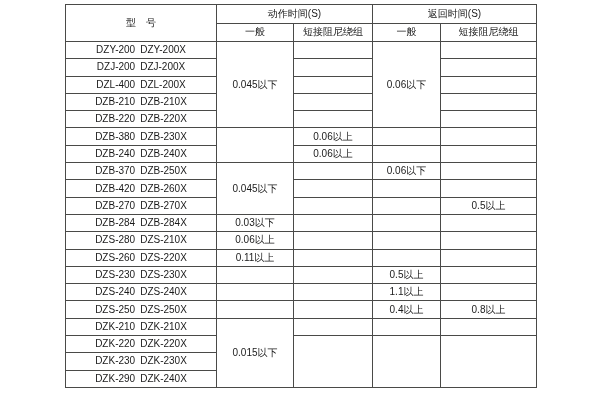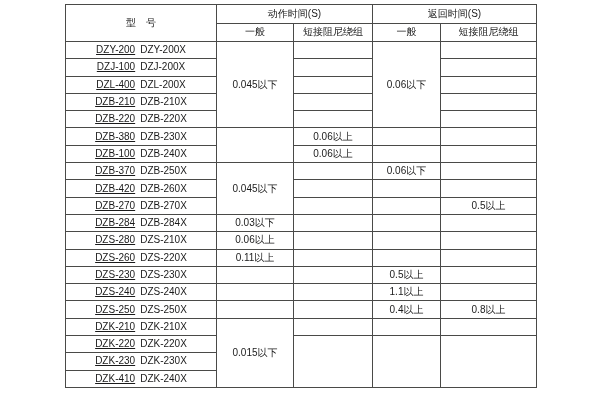--- a/index.html
+++ b/index.html
@@ -33,21 +33,21 @@
     vertical-align: middle;
     font-size: 10px;
     font-weight: normal;
     color: #1a1a1a;
     line-height: 1;
     overflow: hidden;
     white-space: nowrap;
   }
   table.spec thead th { height: 17.5px; margin-top: 19px; }
   table.spec tbody td { height: 16.3px; }
-  td.model span.m1 { margin-right: 5px; text-decoration: underline; }
+  td.model span.m1 { margin-right: 5px; }
 </style>
 </head>
 <body>
 
 <div class="page">
   <table class="spec">
     <colgroup>
       <col style="width:151px">
       <col style="width:77px">
       <col style="width:79px">
@@ -69,21 +69,21 @@
     </thead>
     <tbody>
       <tr>
         <td class="model"><span class="m1">DZY-200</span><span>DZY-200X</span></td>
         <td rowspan="5">0.045以下</td>
         <td></td>
         <td rowspan="5">0.06以下</td>
         <td></td>
       </tr>
       <tr>
-        <td class="model"><span class="m1">DZJ-100</span><span>DZJ-200X</span></td>
+        <td class="model"><span class="m1">DZJ-200</span><span>DZJ-200X</span></td>
         <td></td>
         <td></td>
       </tr>
       <tr>
         <td class="model"><span class="m1">DZL-400</span><span>DZL-200X</span></td>
         <td></td>
         <td></td>
       </tr>
       <tr>
         <td class="model"><span class="m1">DZB-210</span><span>DZB-210X</span></td>
@@ -96,21 +96,21 @@
         <td></td>
       </tr>
       <tr>
         <td class="model"><span class="m1">DZB-380</span><span>DZB-230X</span></td>
         <td rowspan="2"></td>
         <td>0.06以上</td>
         <td></td>
         <td></td>
       </tr>
       <tr>
-        <td class="model"><span class="m1">DZB-100</span><span>DZB-240X</span></td>
+        <td class="model"><span class="m1">DZB-240</span><span>DZB-240X</span></td>
         <td>0.06以上</td>
         <td></td>
         <td></td>
       </tr>
       <tr>
         <td class="model"><span class="m1">DZB-370</span><span>DZB-250X</span></td>
         <td rowspan="3">0.045以下</td>
         <td></td>
         <td>0.06以下</td>
         <td></td>
@@ -179,17 +179,17 @@
       <tr>
         <td class="model"><span class="m1">DZK-220</span><span>DZK-220X</span></td>
         <td rowspan="3"></td>
         <td rowspan="3"></td>
         <td rowspan="3"></td>
       </tr>
       <tr>
         <td class="model"><span class="m1">DZK-230</span><span>DZK-230X</span></td>
       </tr>
       <tr>
-        <td class="model"><span class="m1">DZK-410</span><span>DZK-240X</span></td>
+        <td class="model"><span class="m1">DZK-290</span><span>DZK-240X</span></td>
       </tr>
     </tbody>
   </table>
 </div>
 
 </body></html>

